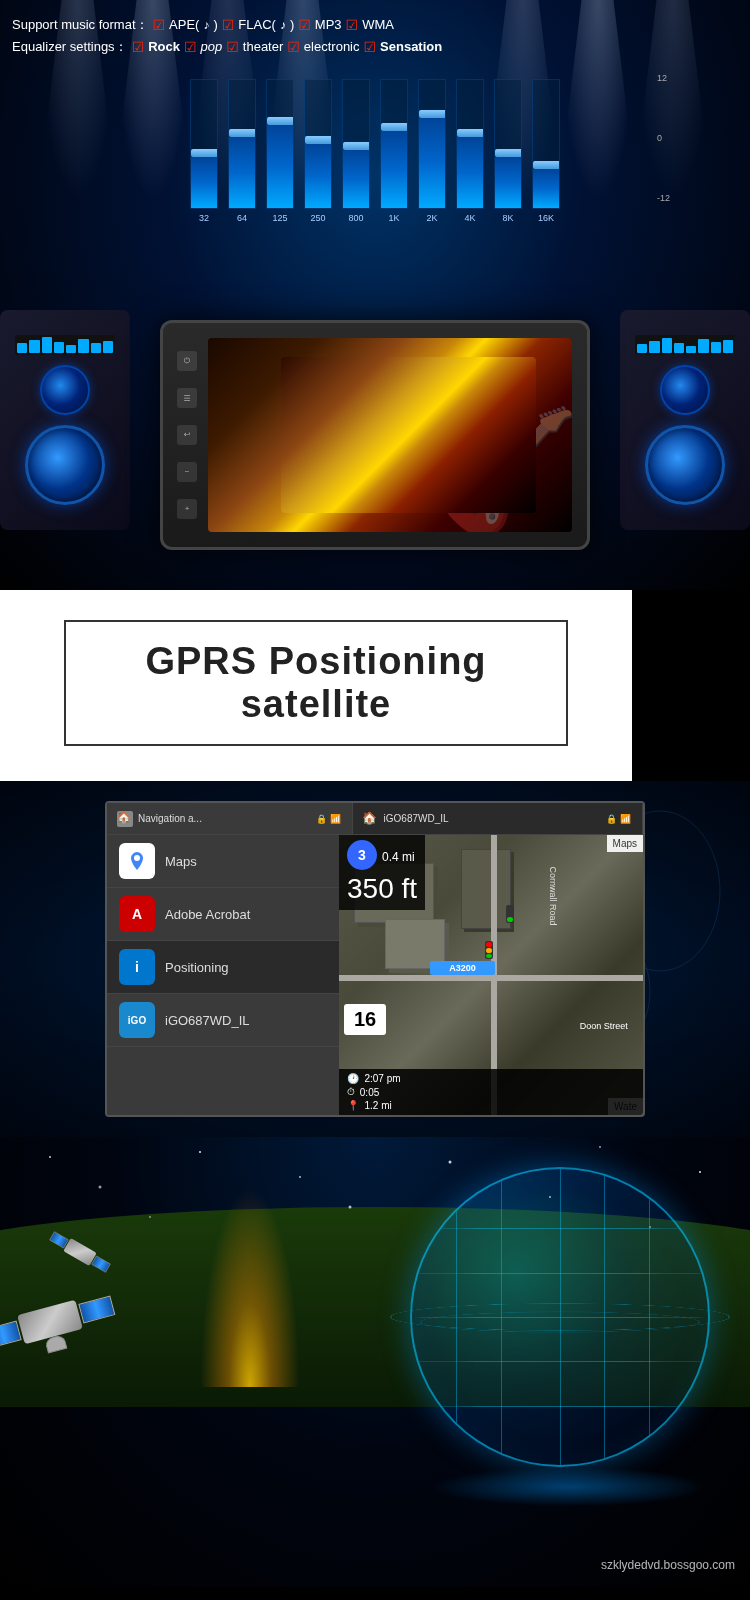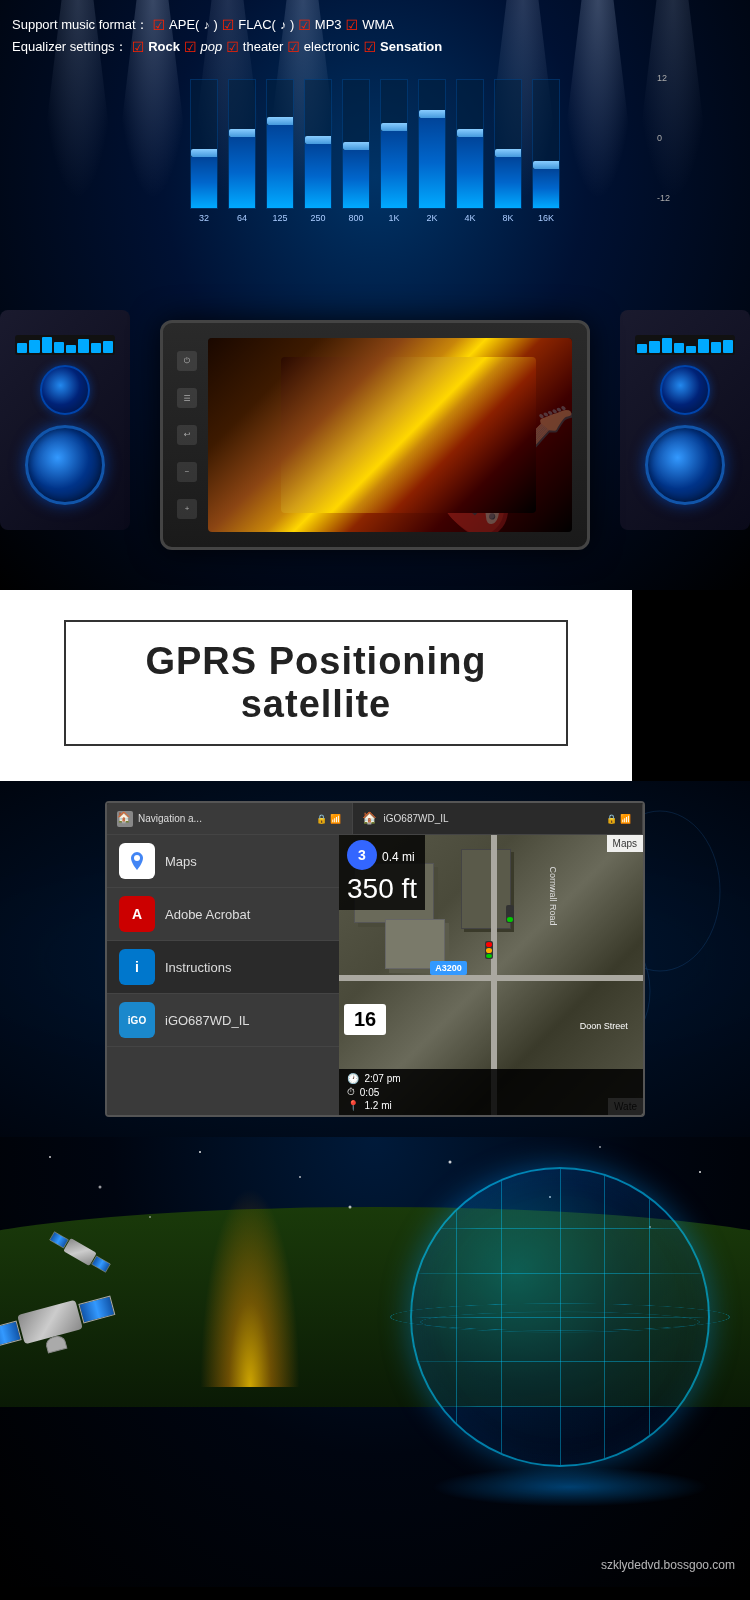--- a/index.html
+++ b/index.html
@@ -362,21 +362,21 @@
         linear-gradient(135deg, #5a5a4a 0%, #4a4a3a 30%, #6a6a5a 50%, #3a3a2a 70%, #5a5a4a 100%);
       position: relative;
     }
     .map-street-a3200 {
       position: absolute;
       top: 45%;
       left: 30%;
       background: #3399ff;
       color: #fff;
       font-size: 9px;
-      padding: 2px 5px;
+      padding: 2px 19px;
       border-radius: 2px;
       font-weight: bold;
     }
     .map-doon-street {
       position: absolute;
       bottom: 30%;
       right: 5%;
       color: #fff;
       font-size: 9px;
     }
@@ -875,21 +875,21 @@
           <div class="app-icon app-icon-acrobat">
             <span style="font-weight:bold;font-size:14px;">A</span>
           </div>
           <span>Adobe Acrobat</span>
         </div>
 
         <div class="app-item" style="background:#2a2a2a;">
           <div class="app-icon app-icon-info">
             <span style="font-weight:bold;font-size:14px;">i</span>
           </div>
-          <span>Instructions</span>
+          <span>Positioning</span>
         </div>
 
         <div class="app-item">
           <div class="app-icon app-icon-igo">
             <span>iGO</span>
           </div>
           <span>iGO687WD_IL</span>
         </div>
       </div>
 

